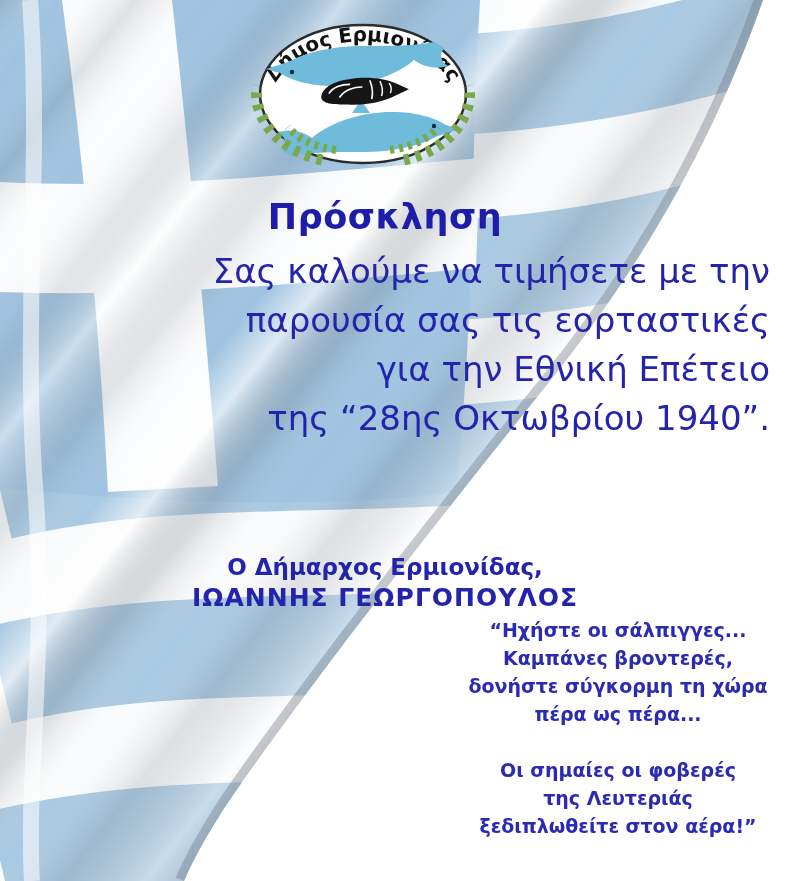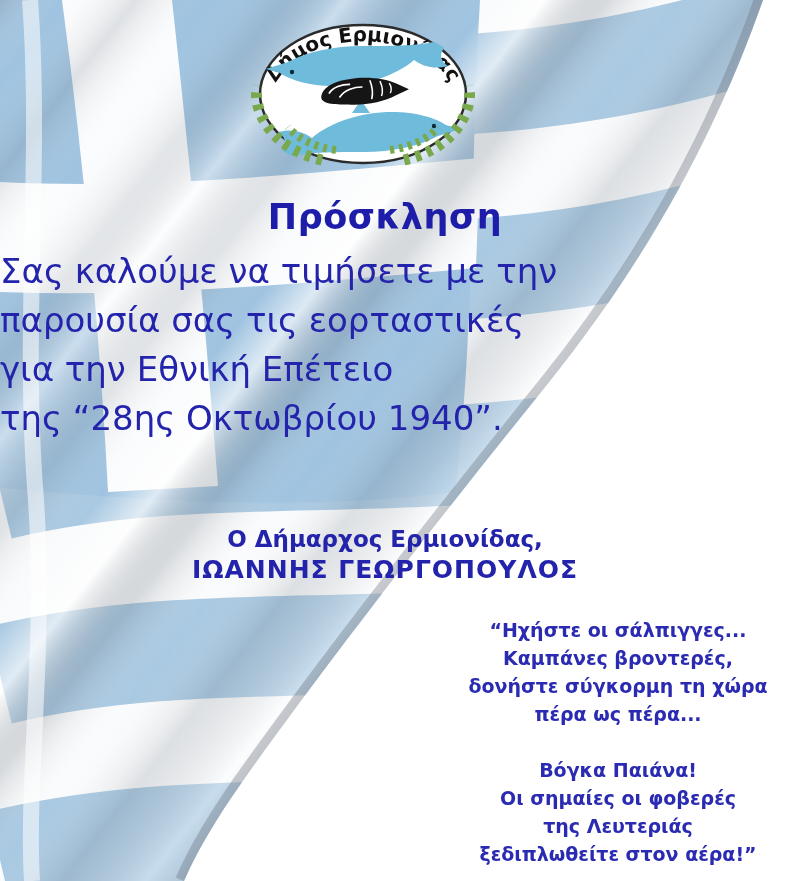--- a/index.html
+++ b/index.html
@@ -13,28 +13,28 @@
   .flag-svg{position:absolute;left:0;top:0;}
   .overlay{position:absolute;left:0;top:0;width:787px;height:625px;}
   .title{
     position:absolute;left:0;top:197px;width:770px;
     text-align:center;
     font-size:35px;font-weight:bold;color:#1d1daa;
     letter-spacing:0.5px;
   }
   .invite{
     position:absolute;left:0;top:247px;width:770px;
-    text-align:left;
+    text-align:right;
     font-size:34px;line-height:49px;color:#2323ac;
   }
   .signature{
     position:absolute;left:0;top:524px;width:770px;
     text-align:center;color:#2323ac;
   }
-  .signature .role{font-size:23px;font-weight:bold;line-height:30px;}
+  .signature .role{font-size:23px;font-weight:bold;line-height:30px;margin-top:28px;}
   .signature .name{font-size:25px;font-weight:bold;line-height:32px;letter-spacing:1px;}
   .poem{
     position:absolute;left:468px;top:616px;width:300px;
     text-align:center;
     font-size:19px;font-weight:bold;line-height:28px;color:#2a2ab2;
   }
   .poem .gap{height:28px;}
 </style>
 </head>
 <body>
@@ -140,21 +140,20 @@
       <div class="role">Ο Δήμαρχος Ερμιονίδας,</div>
       <div class="name">ΙΩΑΝΝΗΣ ΓΕΩΡΓΟΠΟΥΛΟΣ</div>
     </div>
 
     <div class="poem">
       <div>“Ηχήστε οι σάλπιγγες...</div>
       <div>Καμπάνες βροντερές,</div>
       <div>δονήστε σύγκορμη τη χώρα</div>
       <div>πέρα ως πέρα...</div>
       <div class="gap"></div>
-      <div>Βόγκα Παιάνα!</div>
       <div>Οι σημαίες οι φοβερές</div>
       <div>της Λευτεριάς</div>
       <div>ξεδιπλωθείτε στον αέρα!”</div>
       <div class="gap"></div>
 
     </div>
 
   </div>
 </div>
 

